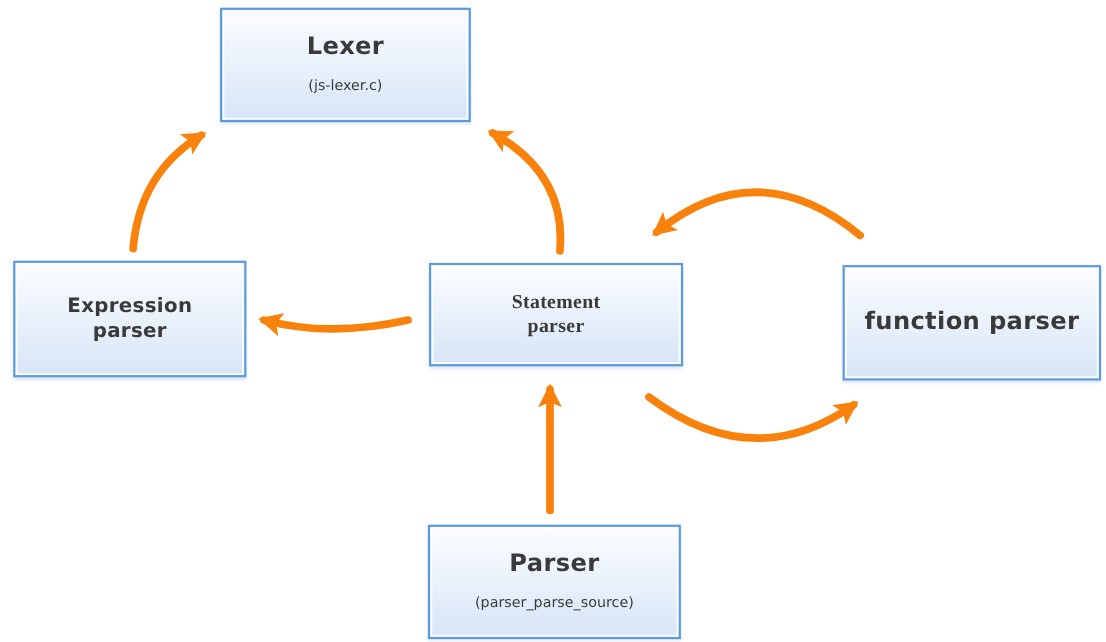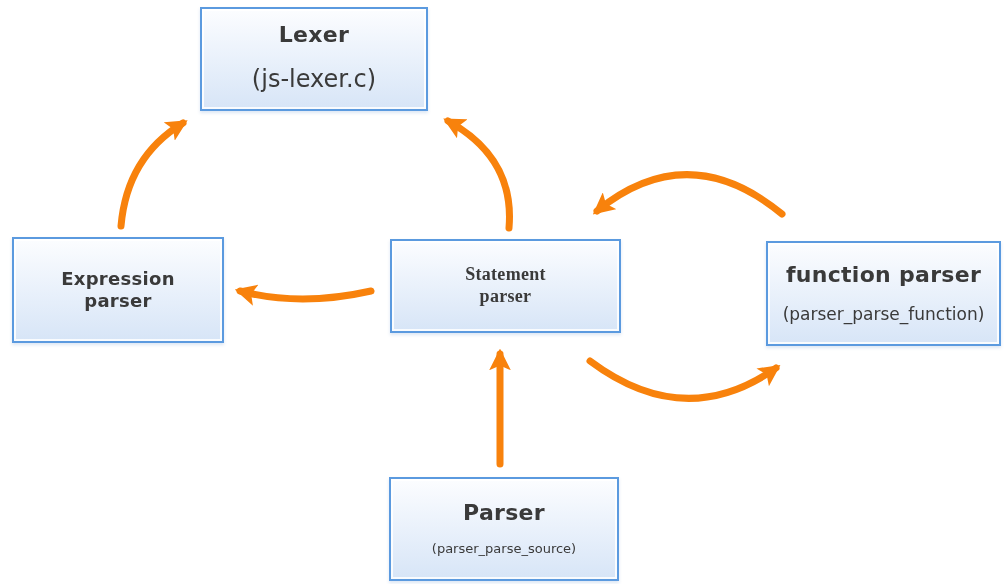--- a/index.html
+++ b/index.html
@@ -58,21 +58,21 @@
     margin-top: 3px;
     white-space: nowrap;
   }
   .node-lexer            { left: 200px; top: 7px;   width: 228px; height: 104px; }
   .node-expression_parser{ left: 12px;  top: 237px; width: 212px; height: 106px; }
   .node-statement_parser { left: 390px; top: 239px; width: 231px; height: 94px; font-family: Liberation Serif, serif; }
   .node-function_parser  { left: 766px; top: 241px; width: 235px; height: 105px; }
   .node-parser           { left: 389px; top: 477px; width: 230px; height: 104px; }
   .node-expression_parser .title,
   .node-statement_parser .title { font-size: 18px; }
-  .node-lexer .subtitle  { font-size: 24px; }
+  .node-lexer .subtitle  { font-size: 13px; }
   .node-parser .subtitle { font-size: 13px; }
   .node-lexer .title,
   .node-parser .title,
   .node-function_parser .title { font-size: 22px; }
 </style>
 </head>
 <body>
 
 <div class="canvas">
 
@@ -106,21 +106,20 @@
 parser</div>
   </div>
 
   <div class="node node-statement_parser">
     <div class="title">Statement
 parser</div>
   </div>
 
   <div class="node node-function_parser">
     <div class="title">function parser</div>
-    <div class="subtitle">(parser_parse_function)</div>
   </div>
 
   <div class="node node-parser">
     <div class="title">Parser</div>
     <div class="subtitle">(parser_parse_source)</div>
   </div>
 
 </div>
 
 </body></html>

